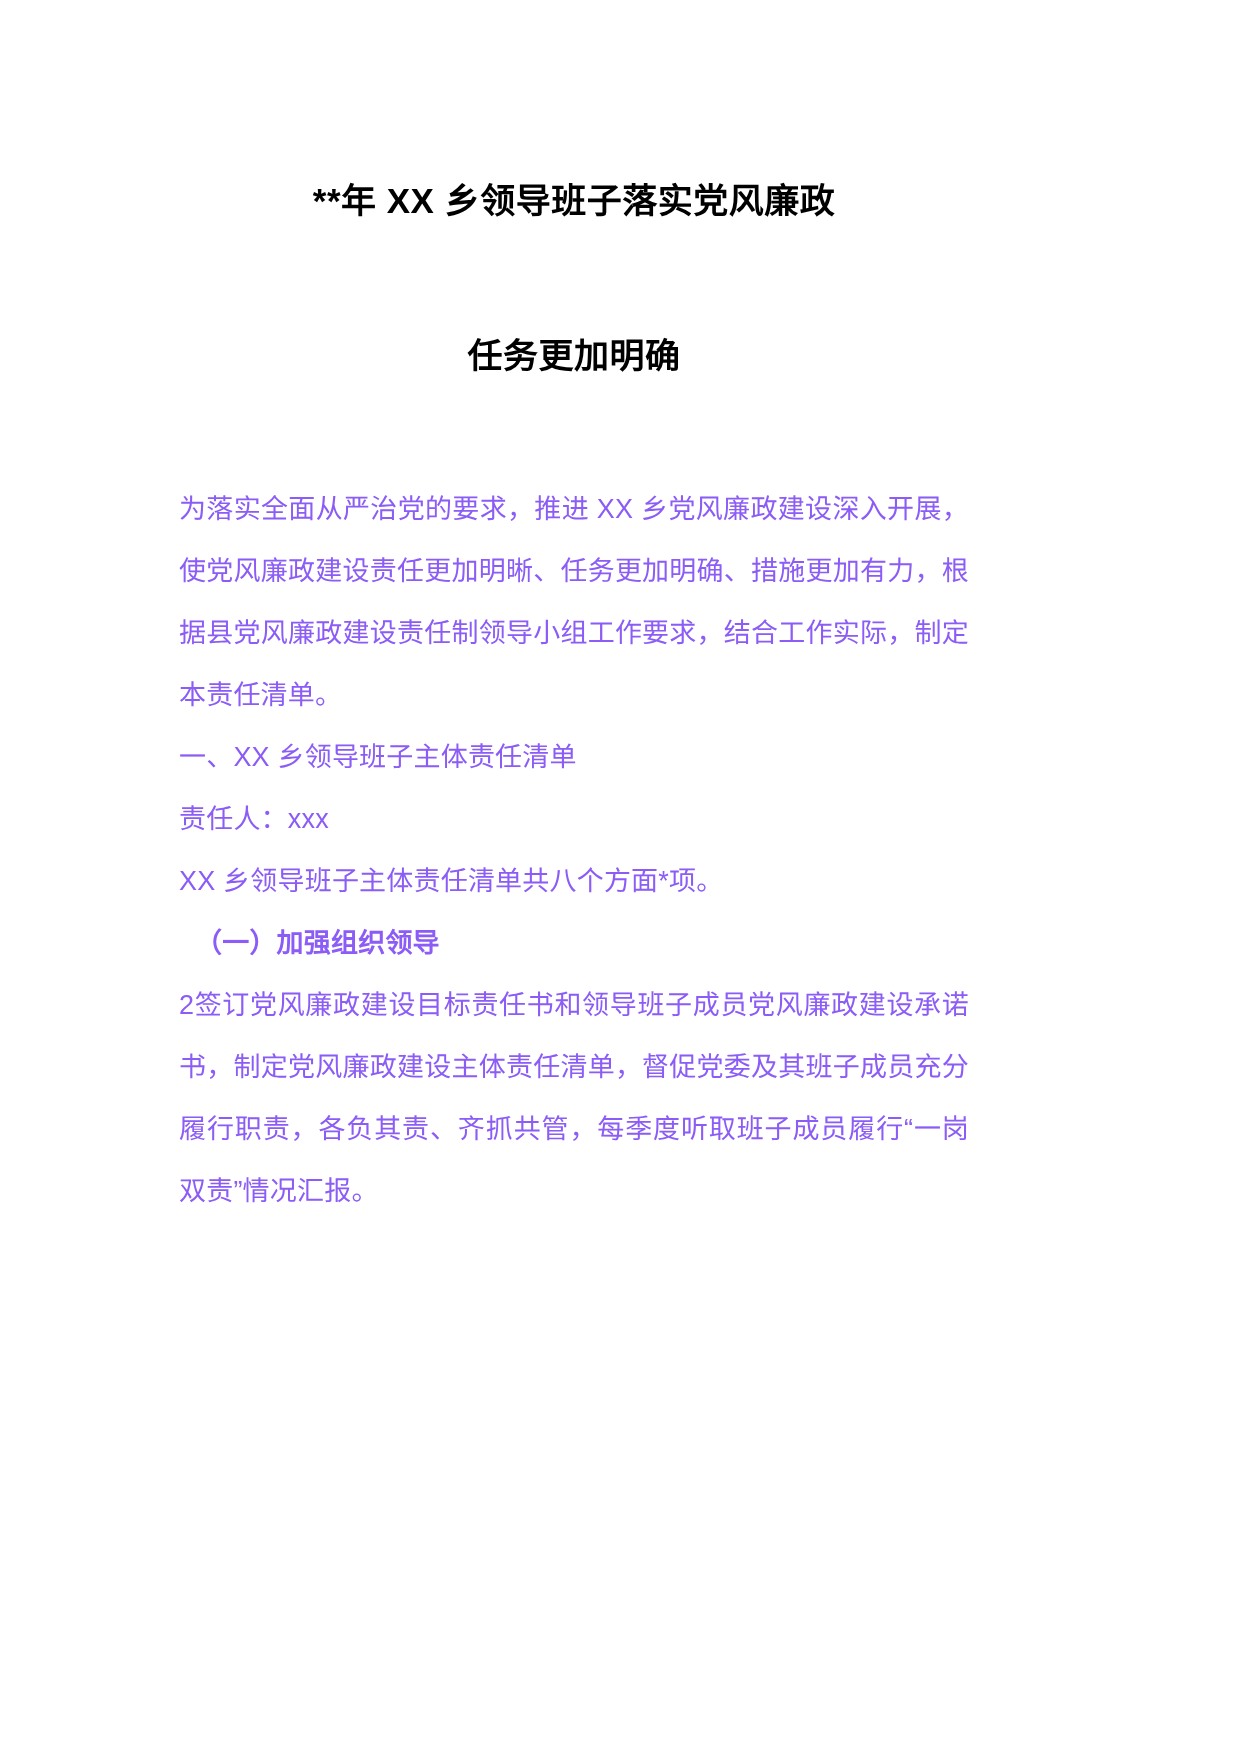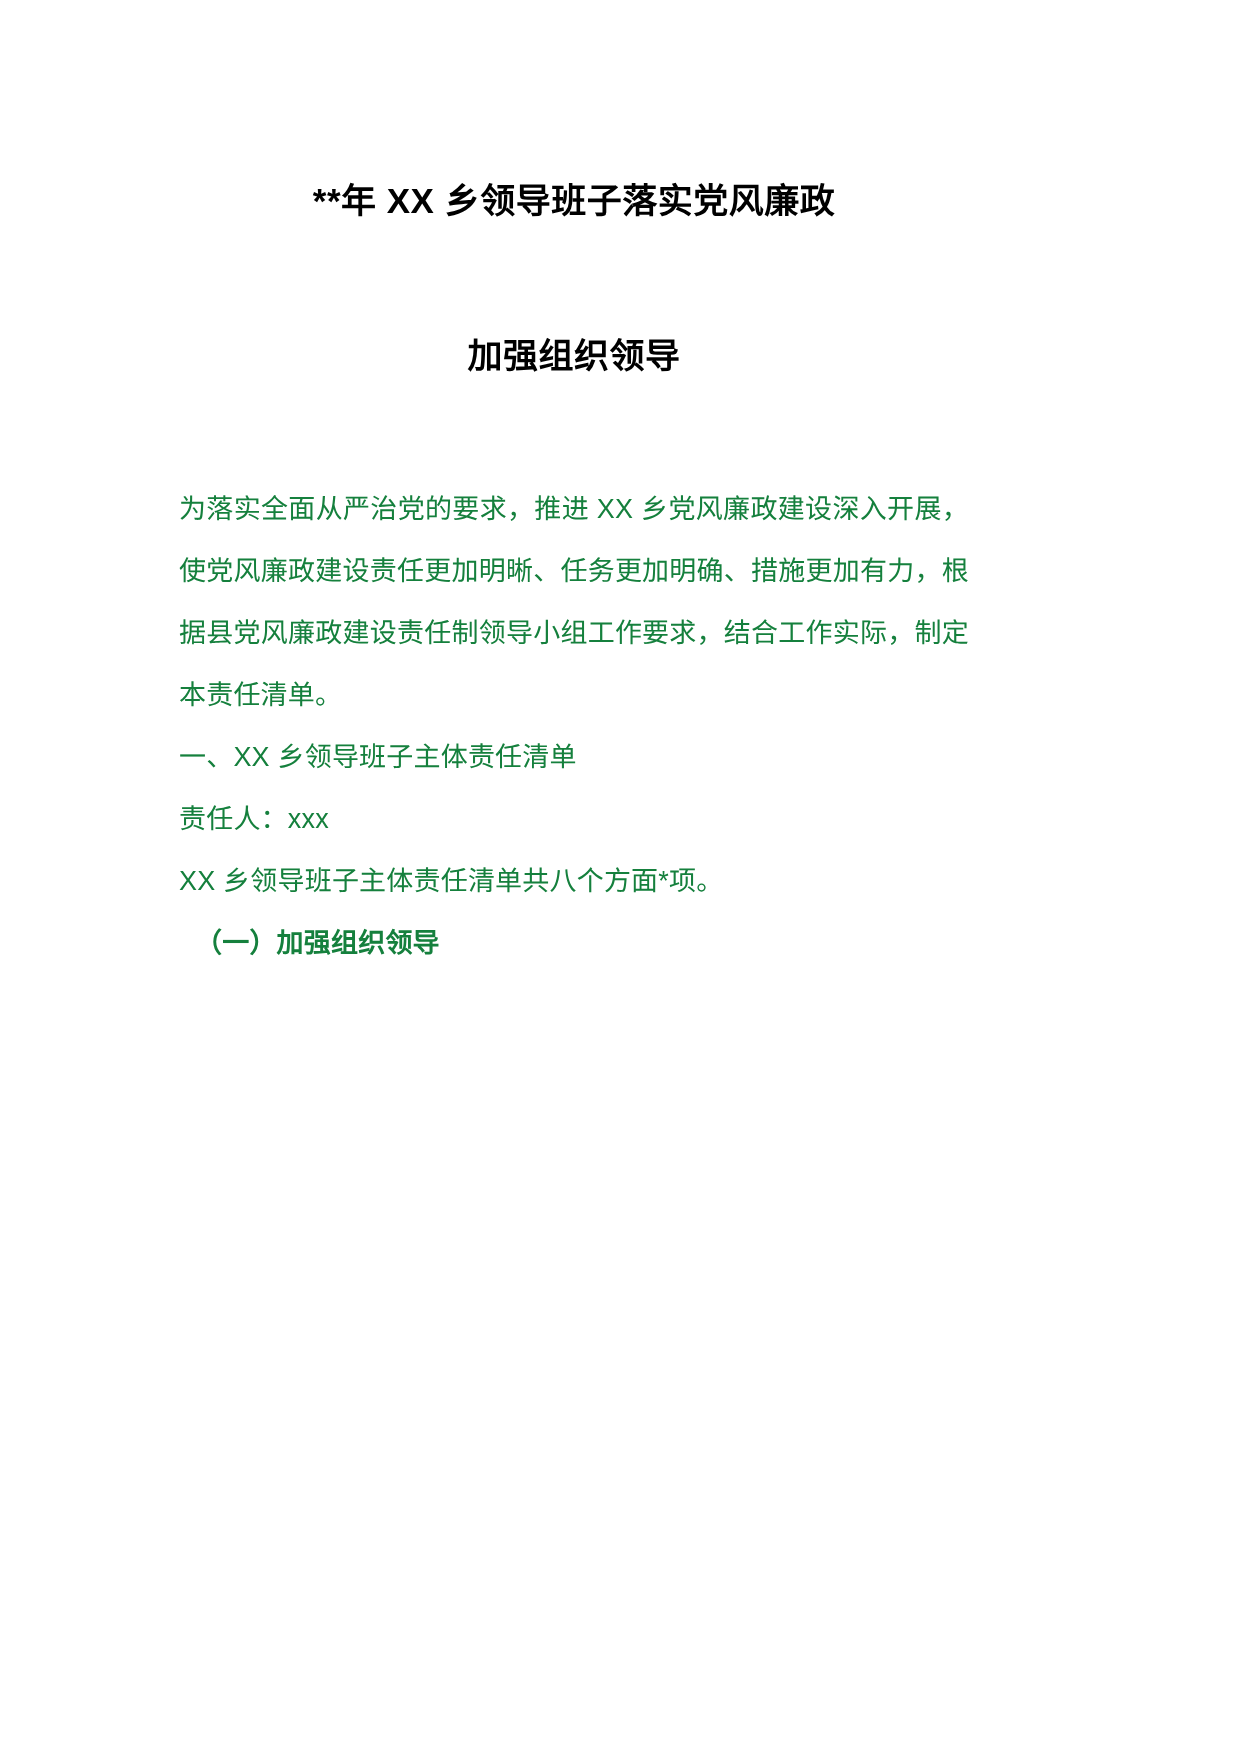--- a/index.html
+++ b/index.html
@@ -47,51 +47,52 @@
   .body-block {
     margin-top: 96px;
   }
   p.para {
     margin: 0 0 0 0;
     font-size: 27px;
     line-height: 62px;
     text-align: justify;
     text-justify: inter-ideograph;
     letter-spacing: 0.2px;
-    color: #15803d;
+    color: #8b5cf6;
     word-break: break-all;
   }
   p.para.sub-head {
     text-indent: 16px;
     font-weight: bold;
   }
   p.para.justify-all {
     text-align: justify;
   }
   
 </style>
 </head>
 <body>
 
 <div class="page">
   <div class="content">
 
     <div class="doc-title title-line-1">**年 XX 乡领导班子落实党风廉政</div>
 
-    <div class="doc-title title-line-2">加强组织领导</div>
+    <div class="doc-title title-line-2">任务更加明确</div>
 
     <div class="body-block">
 
       <p class="para justify-all">为落实全面从严治党的要求，推进 XX 乡党风廉政建设深入开展，使党风廉政建设责任更加明晰、任务更加明确、措施更加有力，根据县党风廉政建设责任制领导小组工作要求，结合工作实际，制定本责任清单。</p>
 
       <p class="para">一、XX 乡领导班子主体责任清单</p>
 
       <p class="para">责任人：xxx</p>
 
       <p class="para">XX 乡领导班子主体责任清单共八个方面*项。</p>
 
       <p class="para sub-head">（一）加强组织领导</p>
 
 
+      <p class="para justify-all">2签订党风廉政建设目标责任书和领导班子成员党风廉政建设承诺书，制定党风廉政建设主体责任清单，督促党委及其班子成员充分履行职责，各负其责、齐抓共管，每季度听取班子成员履行“一岗双责”情况汇报。</p>
 
     </div>
   </div>
 </div>
 
 </body></html>

